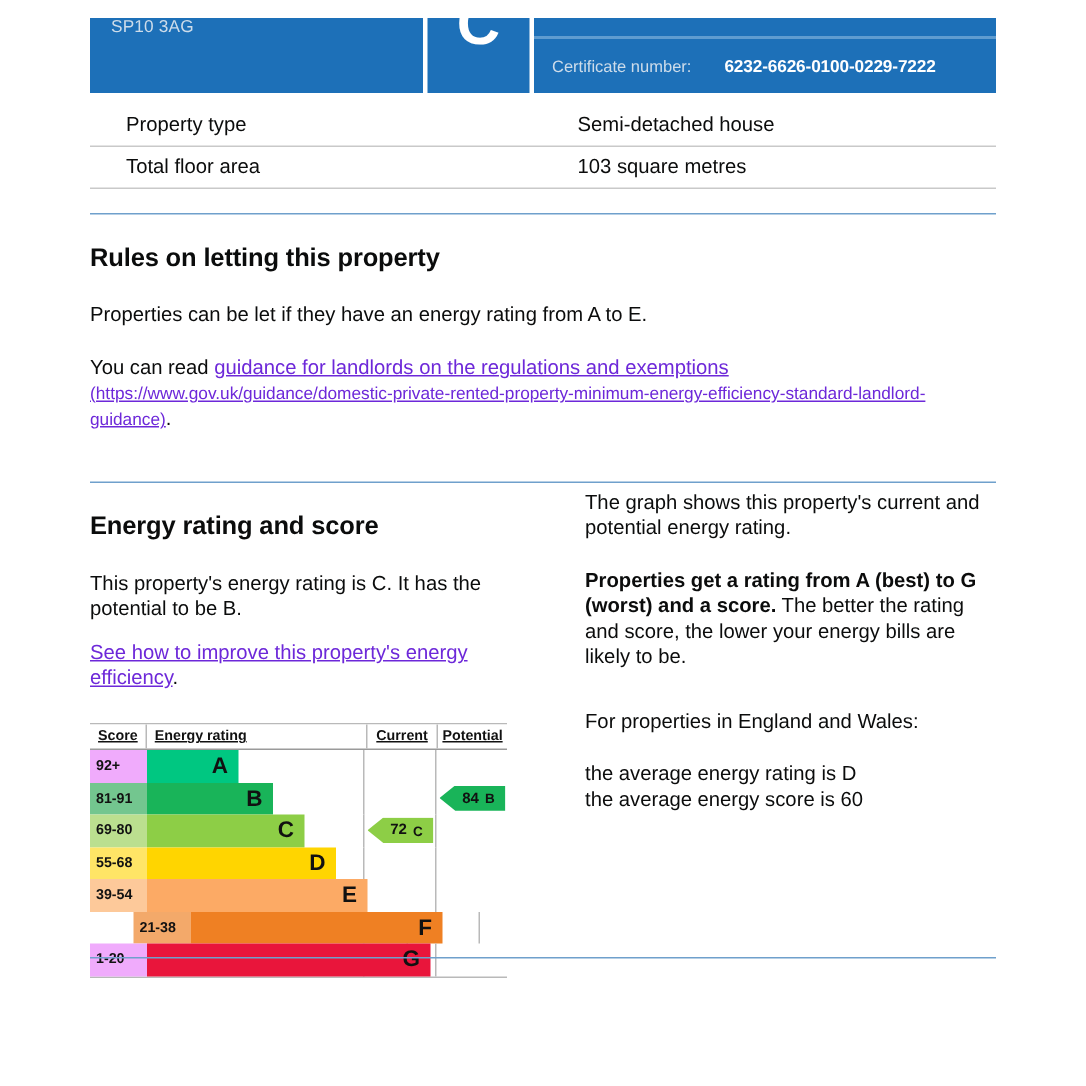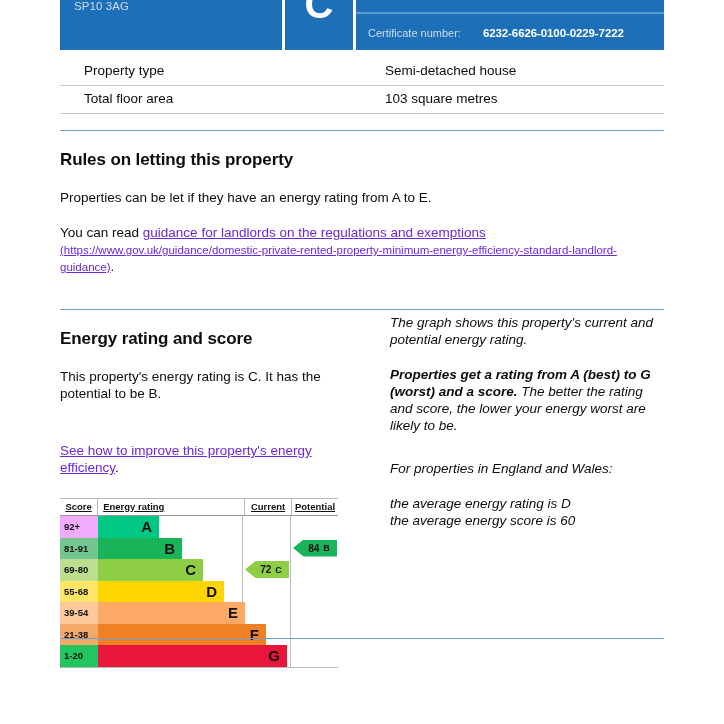--- a/index.html
+++ b/index.html
@@ -19,21 +19,21 @@
   .page {
     position: absolute;
     left: 0; top: 0;
     width: 724px;
     height: 724px;
   }
 
   .content {
     position: absolute;
     left: 60px;
-    top: 0;
+    top: 12px;
     width: 604px;
   }
 
   
   .header-strip {
     display: flex;
     height: 50px;
     align-items: stretch;
     gap: 0;
   }
@@ -158,21 +158,20 @@
     flex: 0 0 330px;
   }
   .col-right {
     flex: 1;
     padding-top: 4px;
   }
   .col-right p {
     font-size: 13.5px;
     line-height: 17px;
     margin: 0 0 18px 0;
-    font-style: italic;
   }
   .col-right p.tight {
     margin-bottom: 0;
   }
   .col-right b { font-weight: bold; }
 
   
   .epc {
     margin-top: 22px;
     width: 278px;
@@ -326,21 +325,21 @@
 
     <hr class="blue-rule" style="margin-top:34px">
 
     <div class="cols">
 
       <div class="col-left">
         <h2 class="section-title">Energy rating and score</h2>
 
         <p class="body" style="width:268px">This property's energy rating is C. It has the potential to be B.</p>
 
-        <p class="body" style="width:262px;margin-top:40px"><a class="link" href="#">See how to improve this property's energy efficiency</a><span>.</span></p>
+        <p class="body" style="width:262px;margin-top:12px"><a class="link" href="#">See how to improve this property's energy efficiency</a><span>.</span></p>
 
         <div class="epc">
 
           <div class="epc-head">
             <div class="eh-score">Score</div>
             <div class="eh-rating">Energy rating</div>
             <div class="eh-cur">Current</div>
             <div class="eh-pot">Potential</div>
           </div>
 
@@ -389,45 +388,45 @@
               </div>
               <div class="epc-row">
                 <div class="er-score" style="background: rgb(253, 201, 154);">39-54</div>
                 <div class="er-barzone">
                   <div class="er-bar" style="width: 147px; background: rgb(252, 170, 101);">E</div>
                 </div>
                 <div class="er-cur"></div>
                 <div class="er-pot"></div>
               </div>
               <div class="epc-row">
-                <div class="er-score" style="background: rgb(243, 169, 106);">21-38</div>
+                <div class="er-score" style="background: rgb(243, 169, 106); margin-left: 29px;">21-38</div>
                 <div class="er-barzone">
                   <div class="er-bar" style="width: 168px; background: rgb(239, 128, 35);">F</div>
                 </div>
                 <div class="er-cur"></div>
                 <div class="er-pot"></div>
               </div>
               <div class="epc-row">
-                <div class="er-score" style="background: #22c55e;">1-20</div>
+                <div class="er-score" style="background: #f0abfc;">1-20</div>
                 <div class="er-barzone">
                   <div class="er-bar" style="width: 189px; background: rgb(233, 21, 59);">G</div>
                 </div>
                 <div class="er-cur"></div>
                 <div class="er-pot"></div>
               </div>
             </div>
 
           <div class="epc-foot"></div>
         </div>
       </div>
 
       <div class="col-right">
         <p>The graph shows this property's current and potential energy rating.</p>
 
-        <p><b>Properties get a rating from A (best) to G (worst) and a score.</b><span> The better the rating and score, the lower your energy worst are likely to be.</span></p>
+        <p><b>Properties get a rating from A (best) to G (worst) and a score.</b><span> The better the rating and score, the lower your energy bills are likely to be.</span></p>
 
         <p style="margin-top:26px">For properties in England and Wales:</p>
 
         <p class="tight">the average energy rating is D</p>
         <p class="tight">the average energy score is 60</p>
       </div>
     </div>
 
   </div>
 

